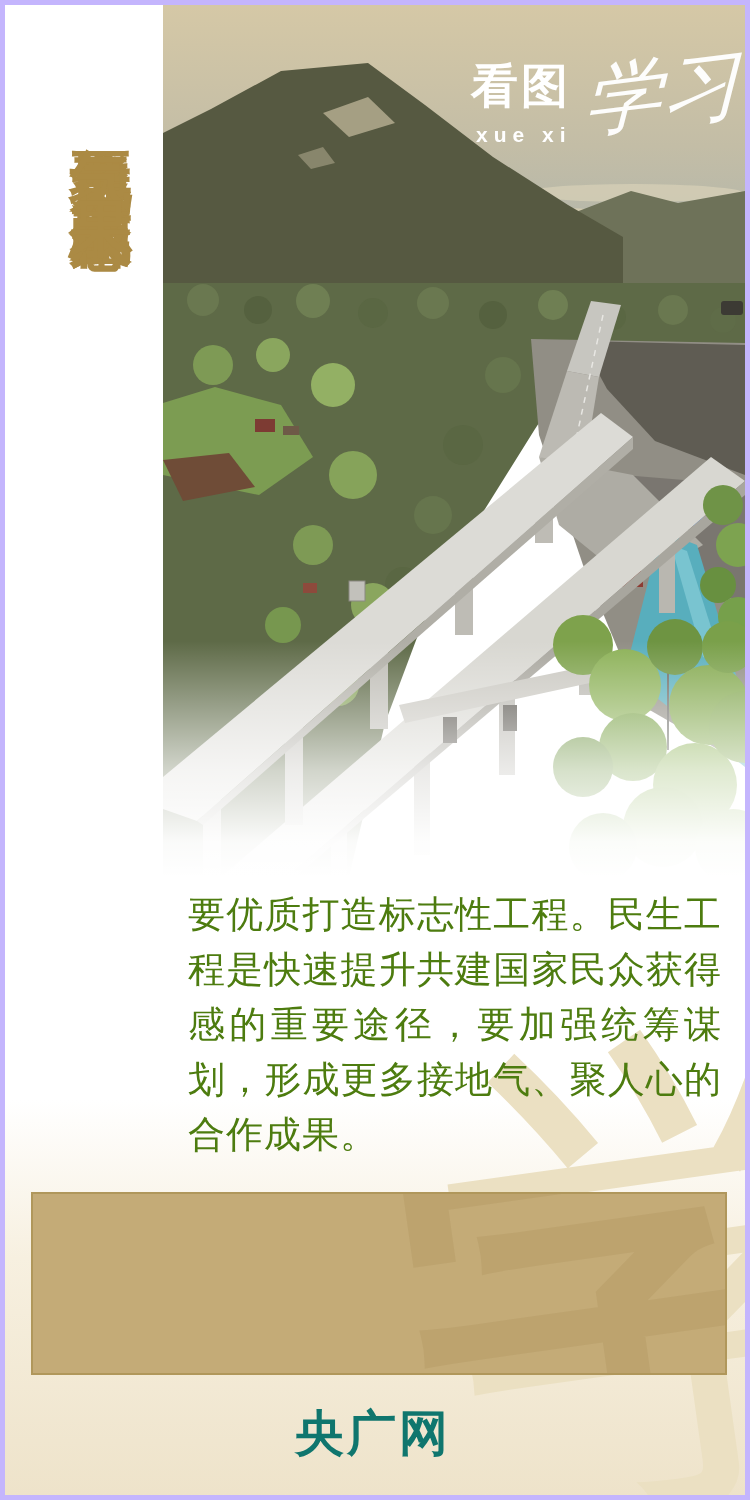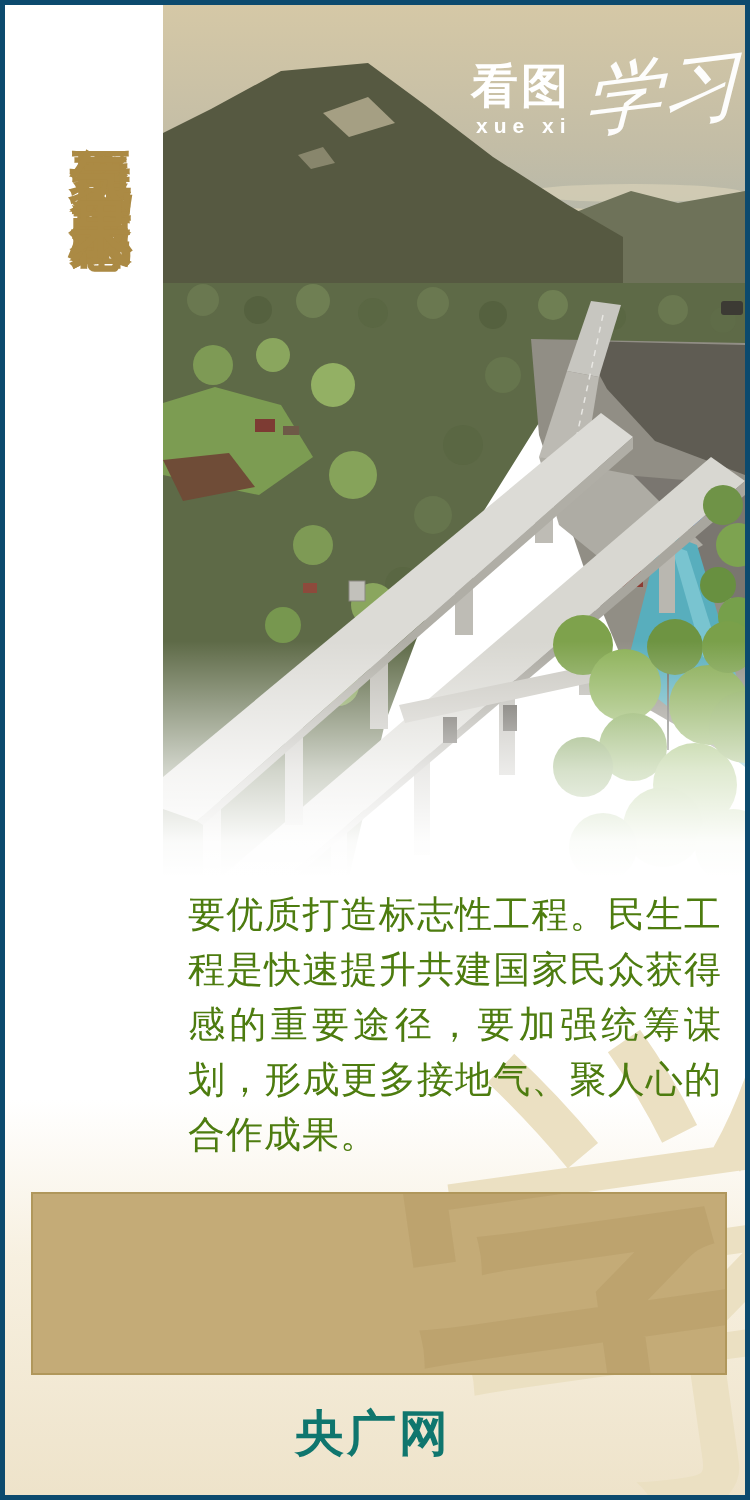--- a/index.html
+++ b/index.html
@@ -1,21 +1,21 @@
 <!DOCTYPE html>
 <html><head>
 <meta charset="utf-8">
 <style>
   html,body{margin:0;padding:0;background:#888;}
   .canvas{
     position:relative;
     width:750px;height:1500px;
     margin:0 auto;
     background:#ffffff;
-    border:5px solid #0c4a6e;
+    border:5px solid #c4b5fd;
     box-sizing:border-box;
     overflow:hidden;
     font-family:"Liberation Serif","DejaVu Serif",serif;
   }
   
   .bottom-grad{
     position:absolute;left:0;right:0;top:1095px;bottom:0;
     background:linear-gradient(180deg, rgba(246,239,224,0) 0%, #f7f0e0 40%, #eee3ca 100%);
     z-index:0;
   }
@@ -48,21 +48,21 @@
     display:flex;align-items:flex-start;
     color:#ffffff;z-index:3;
   }
   .brand-cn{
     font-family:"Liberation Sans","DejaVu Sans",sans-serif;
     font-weight:900;font-size:47px;letter-spacing:3px;line-height:1.1;
   }
   .brand-pinyin{
     font-family:"Liberation Sans","DejaVu Sans",sans-serif;
     font-weight:700;font-size:21px;letter-spacing:6px;
-    margin-top:2px;padding-left:5px;
+    margin-top:11px;padding-left:5px;
   }
   .brand-script{
     font-size:78px;line-height:1;
     font-style:italic;
     transform:rotate(-7deg) skewX(-8deg);
     margin-left:12px;margin-top:-6px;
     opacity:.97;
   }
   
   .quote{

